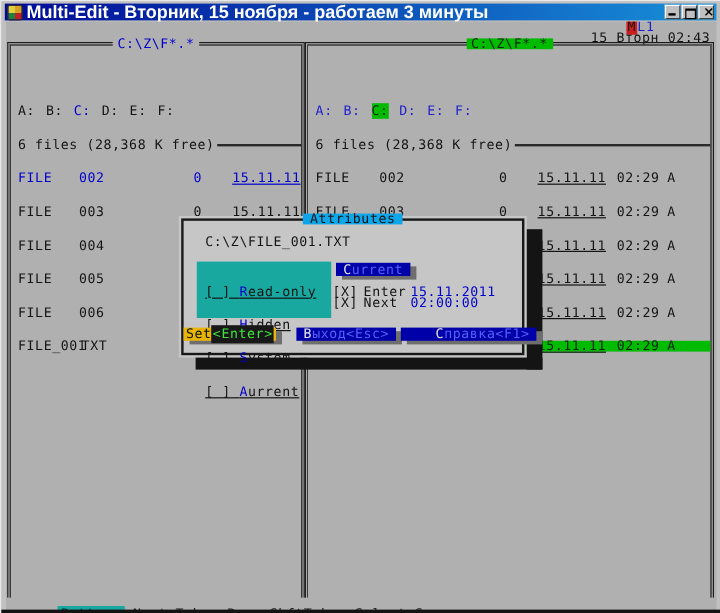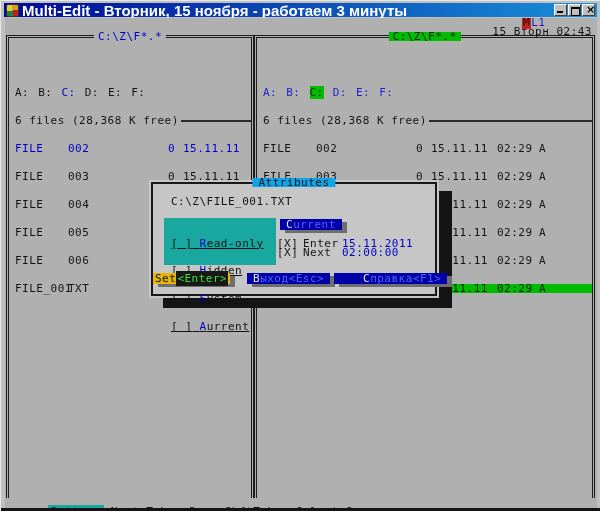--- a/index.html
+++ b/index.html
@@ -45,21 +45,21 @@
   .drive-row{height:9.3px;}
   .drive{margin-right:9px;}
   .drive-cur-inactive{color:#0000cc;}
   .drive-cur-active{background:#00bb00;color:#062406;}
   .info-row{display:flex;height:9.3px;align-items:center;}
   .info-line{flex:1;border-top:2px solid #2a2a2a;margin:0 0 0 2px;height:0;}
   .file-row{display:flex;height:9.3px;}
   .f-name{width:53px;}
   .f-ext{width:55px;}
   .f-size{width:52px;text-align:right;}
-  .f-date{margin-left:8px;width:60px;}
+  .f-date{margin-left:25px;width:60px;text-decoration:underline;}
   .f-time{margin-left:6px;width:40px;}
   .f-attr{margin-left:2px;}
   .row-cursor-inactive{color:#0000cc;}
   .row-cursor-active{background:#00bb00;color:#042404;margin-right:0;}
   
   .dialog{position:absolute;left:144px;top:162px;width:290px;height:118px;background:#c6c6c6;z-index:5;}
   .dlg-frame{position:absolute;inset:2px;border:2px solid #181818;pointer-events:none;}
   .dlg-title{position:absolute;top:-2px;left:50%;transform:translateX(-50%);
     background:#0ea5e9;padding:0 6px;z-index:2;color:#141414;}
   .dlg-shadow-r{position:absolute;right:-13px;top:11px;bottom:-10px;width:13px;background:#141414;}

